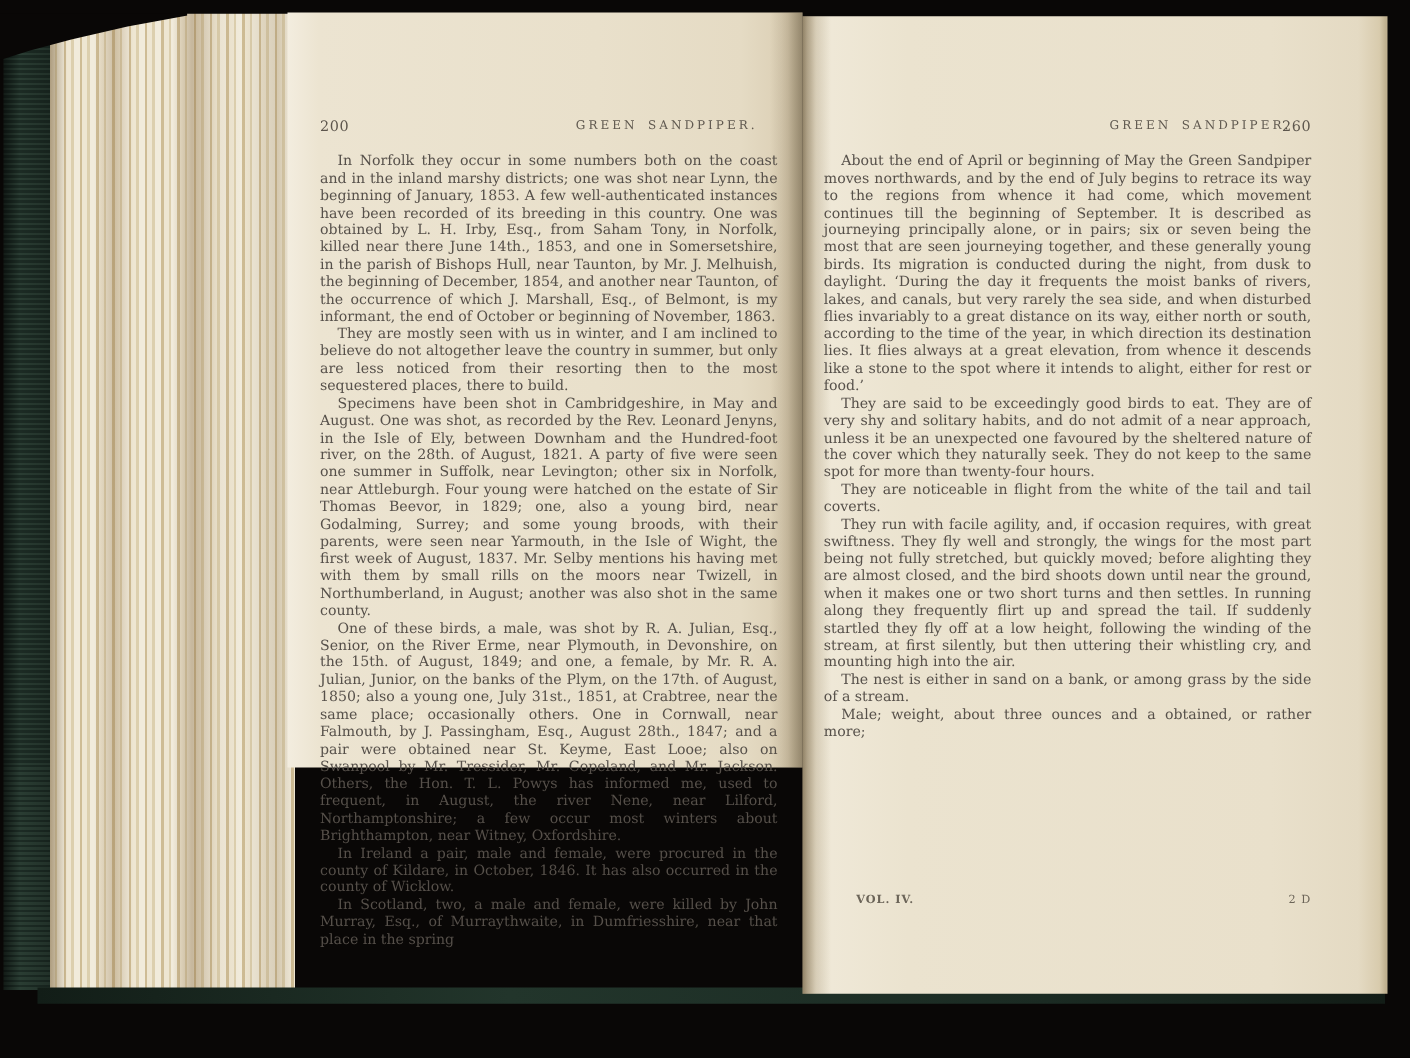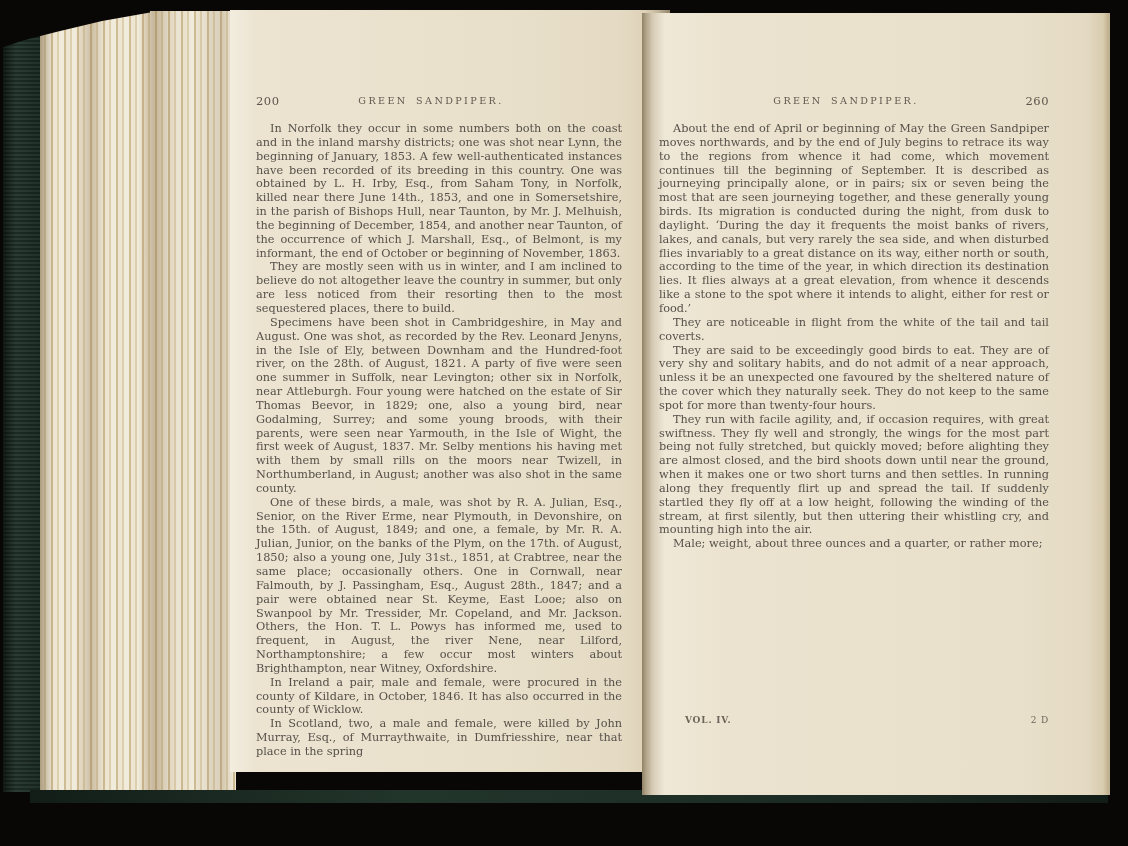--- a/index.html
+++ b/index.html
@@ -42,24 +42,23 @@
   .right-band { position:absolute; left:1112px; top:0; width:16px; height:846px; background:#090706; }
 
   
   .cover-bottom {
     position:absolute; left:30px; top:790px; width:1078px; height:13px;
     background:linear-gradient(90deg,#121d17,#22352b 35%,#1b2b23 75%,#121c16);
   }
 
   .page { position:absolute; z-index:2; }
   .page-left {
-    left:230px; top:10px; width:412px; height:762px;
+    left:230px; top:10px; width:412px; height:604px;
     background:linear-gradient(90deg,
       #f3eddf 0%, #ece4d1 6%, #e9e0cb 60%, #e5dbc4 88%, #dcd0b6 96%, #c9bc9e 100%);
-    padding-left:28px;
   }
   .page-left::after {
     content:''; position:absolute; right:0; top:0; bottom:0; width:26px;
     background:linear-gradient(90deg, rgba(90,70,40,0) 0%, rgba(90,70,40,.16) 55%, rgba(58,44,24,.38) 100%);
   }
   .page-right {
     left:642px; top:13px; width:468px; height:782px;
     background:linear-gradient(90deg,
       #b6a788 0%, #cfc2a6 .8%, #e4dbc6 2.4%, #efe8d7 5%,
       #ebe3cf 18%, #e9e0cb 80%, #e4dac3 95%, #d8cbad 98.6%, #bfb08f 99.7%);
@@ -70,21 +69,21 @@
   }
 
   
   .pagehead { position:absolute; top:84px; height:16px; color:#5d564d; }
   .page-left .pagehead { left:26px; width:366px; }
   .page-right .pagehead { left:17px; width:390px; top:81px; }
   .pagenum { position:absolute; top:0; font-size:11.5px; letter-spacing:.5px; }
   .pagenum.left { left:0; }
   .pagenum.right { right:0; }
   .runhead {
-    position:absolute; left:0; right:16px; top:1px; text-align:center;
+    position:absolute; left:0; right:16px; top:1px; text-align:right;
     font-size:9.6px; letter-spacing:2.4px; word-spacing:3px; color:#5f584f;
   }
 
   
   .textblock {
     position:absolute; text-align:justify;
     font-size:11.3px; line-height:13.85px;
     color:#56504a;
     text-rendering:optimizeLegibility;
   }
@@ -125,24 +124,25 @@
       </div>
   </div>
 
   <div class="page page-right">
     <div class="pagehead">
       <span class="runhead">GREEN SANDPIPER.</span>
       <span class="pagenum right">260</span>
     </div>
     <div class="textblock">
         <p>About the end of April or beginning of May the Green Sandpiper moves northwards, and by the end of July begins to retrace its way to the regions from whence it had come, which movement continues till the beginning of September.  It is described as journeying principally alone, or in pairs; six or seven being the most that are seen journeying together, and these generally young birds.  Its migration is conducted during the night, from dusk to daylight.  ‘During the day it frequents the moist banks of rivers, lakes, and canals, but very rarely the sea side, and when disturbed flies invariably to a great distance on its way, either north or south, according to the time of the year, in which direction its destination lies.  It flies always at a great elevation, from whence it descends like a stone to the spot where it intends to alight, either for rest or food.’</p>
+        <p>They are said to be exceedingly good birds to eat.  They are of very shy and solitary habits, and do not admit of a near approach, unless it be an unexpected one favoured by the sheltered nature of the cover which they naturally seek.  They do not keep to the same spot for more than twenty-four hours.</p>
         <p>They are noticeable in flight from the white of the tail and tail coverts.</p>
-        <p>They are said to be exceedingly good birds to eat.  They are of very shy and solitary habits, and do not admit of a near approach, unless it be an unexpected one favoured by the sheltered nature of the cover which they naturally seek.  They do not keep to the same spot for more than twenty-four hours.</p>
         <p>They run with facile agility, and, if occasion requires, with great swiftness.  They fly well and strongly, the wings for the most part being not fully stretched, but quickly moved; before alighting they are almost closed, and the bird shoots down until near the ground, when it makes one or two short turns and then settles.  In running along they frequently flirt up and spread the tail.  If suddenly startled they fly off at a low height, following the winding of the stream, at first silently, but then uttering their whistling cry, and mounting high into the air.</p>
-        <p>Male; weight, about three ounces and a quarter, or rather more;</p>
+        <p>The nest is either in sand on a bank, or among grass by the side of a stream.</p>
+        <p>Male; weight, about three ounces and a obtained, or rather more;</p>
       </div>
     <div class="pagefoot">
       <span class="foot-left">VOL. IV.</span>
       <span class="foot-center">2 D</span>
     </div>
   </div>
 
   <div class="top-notch"></div>
   <div class="top-band"></div>
   <div class="bottom-band"></div>

